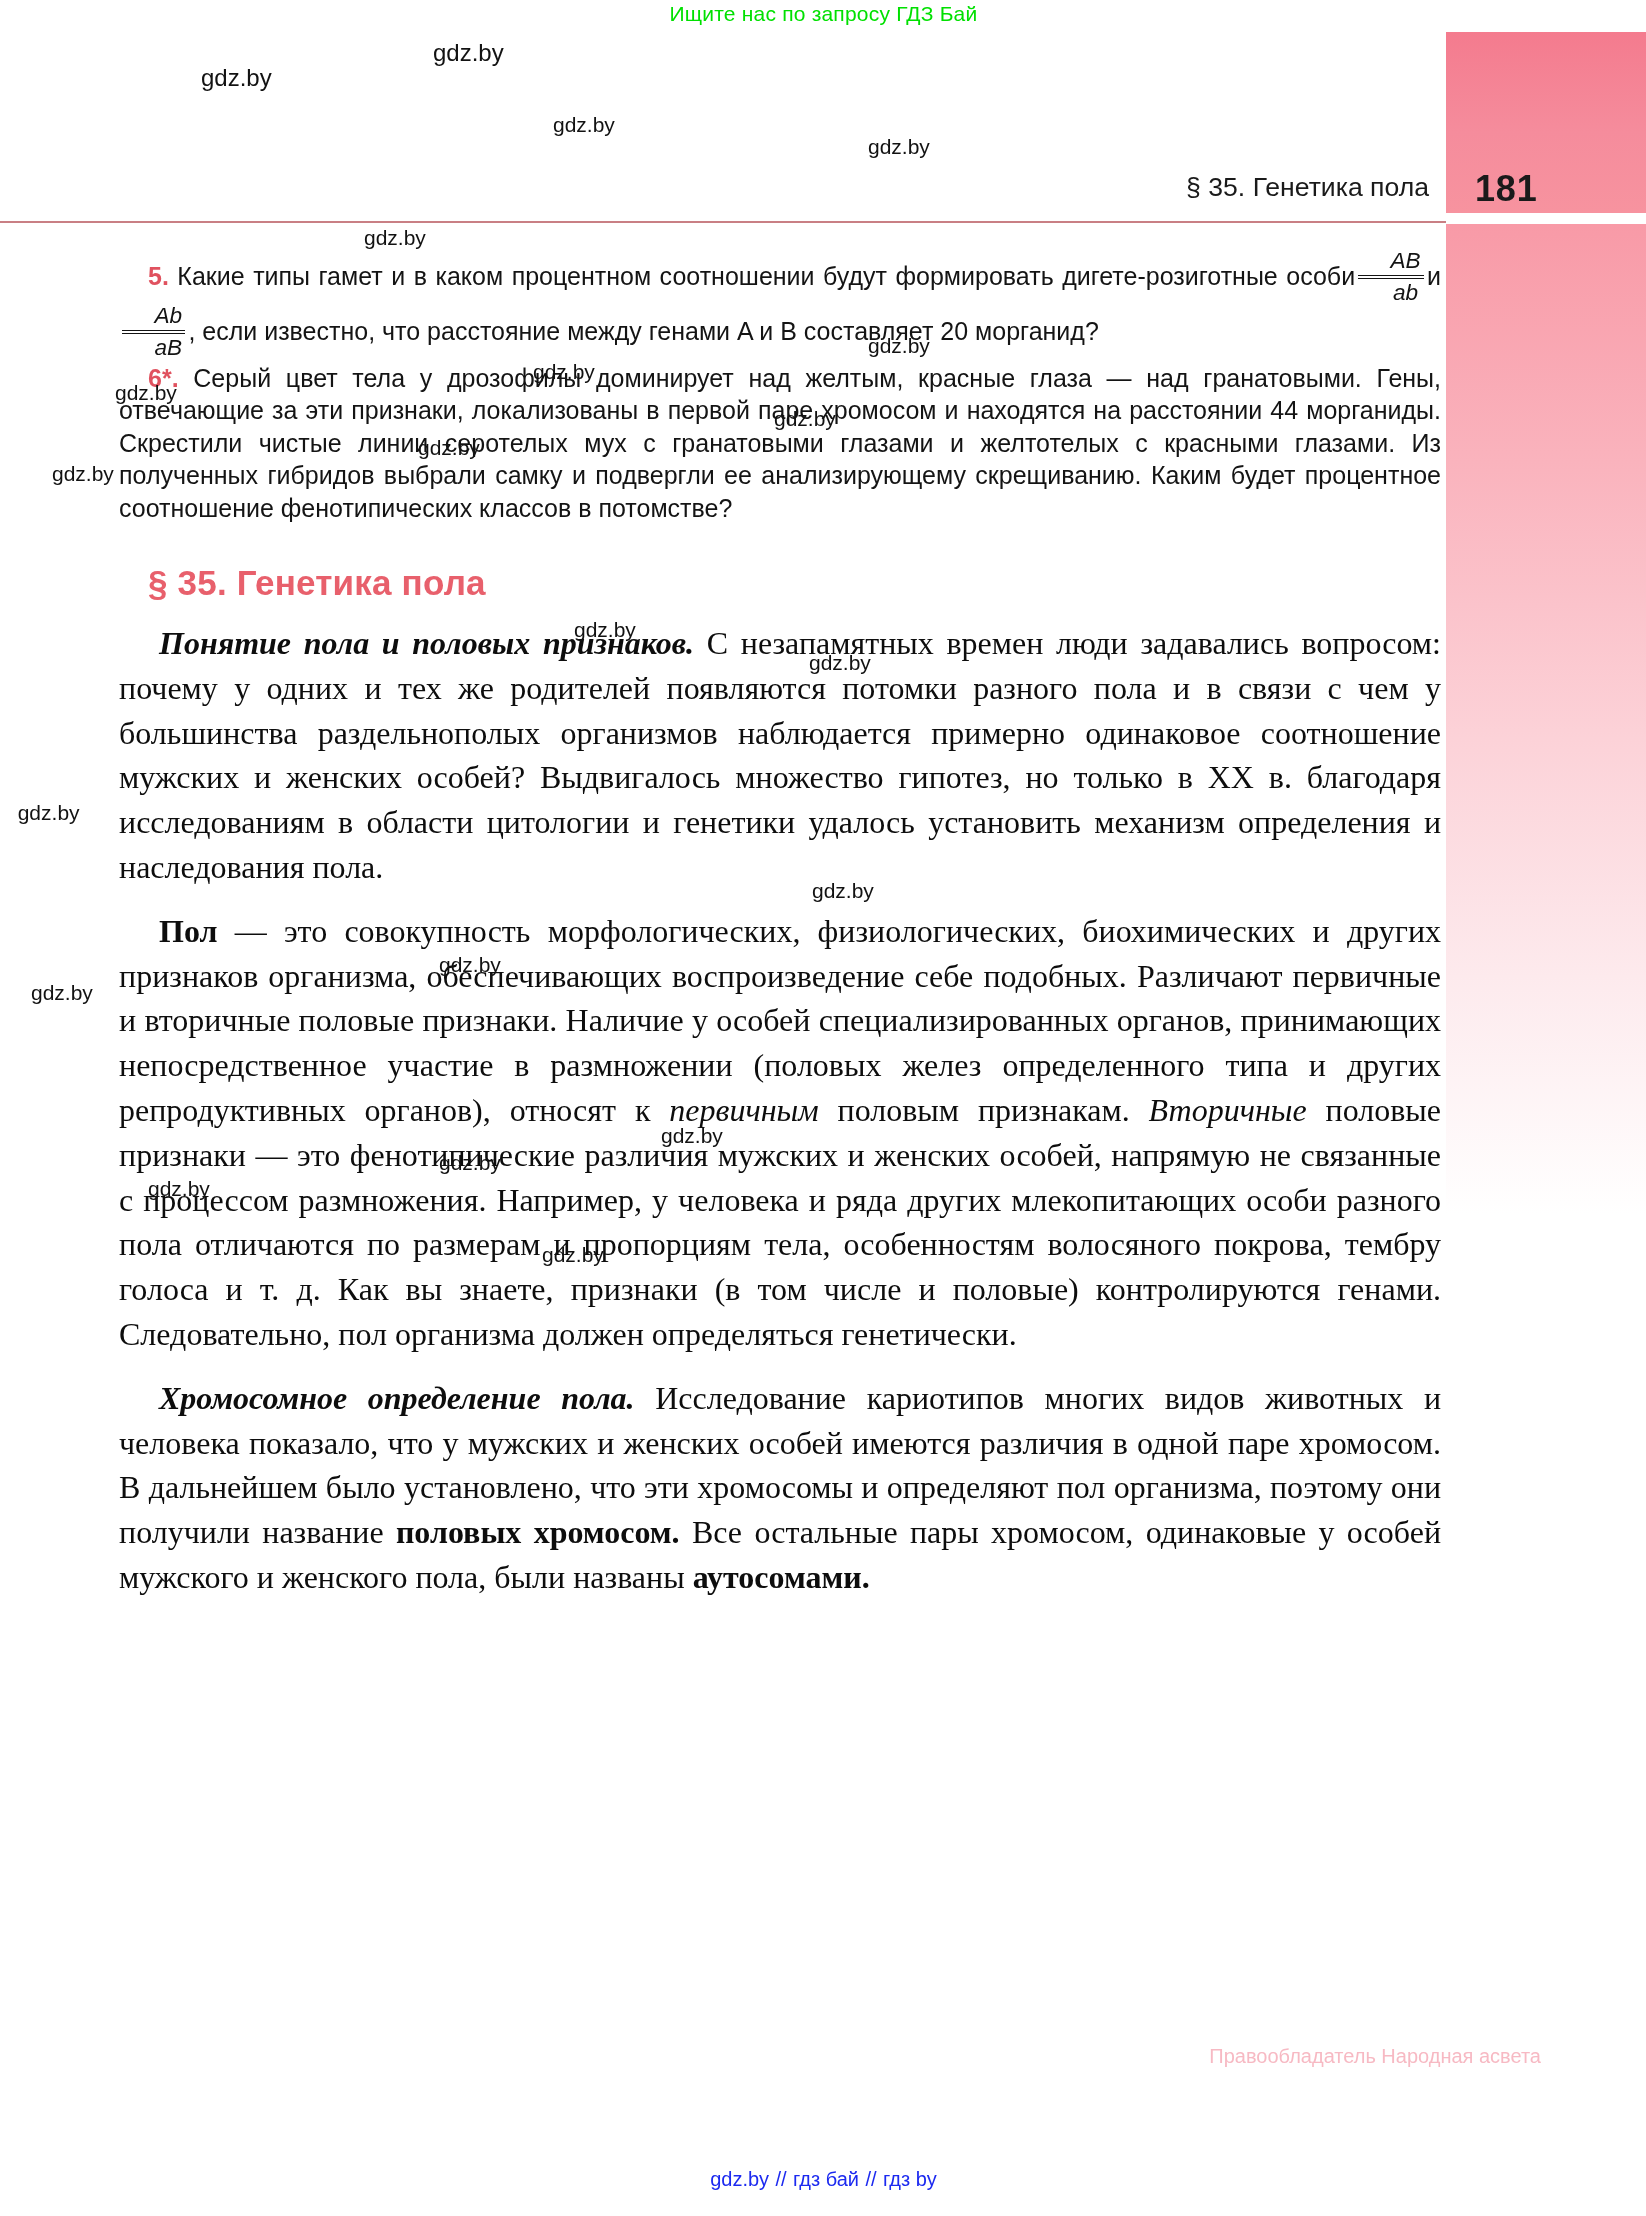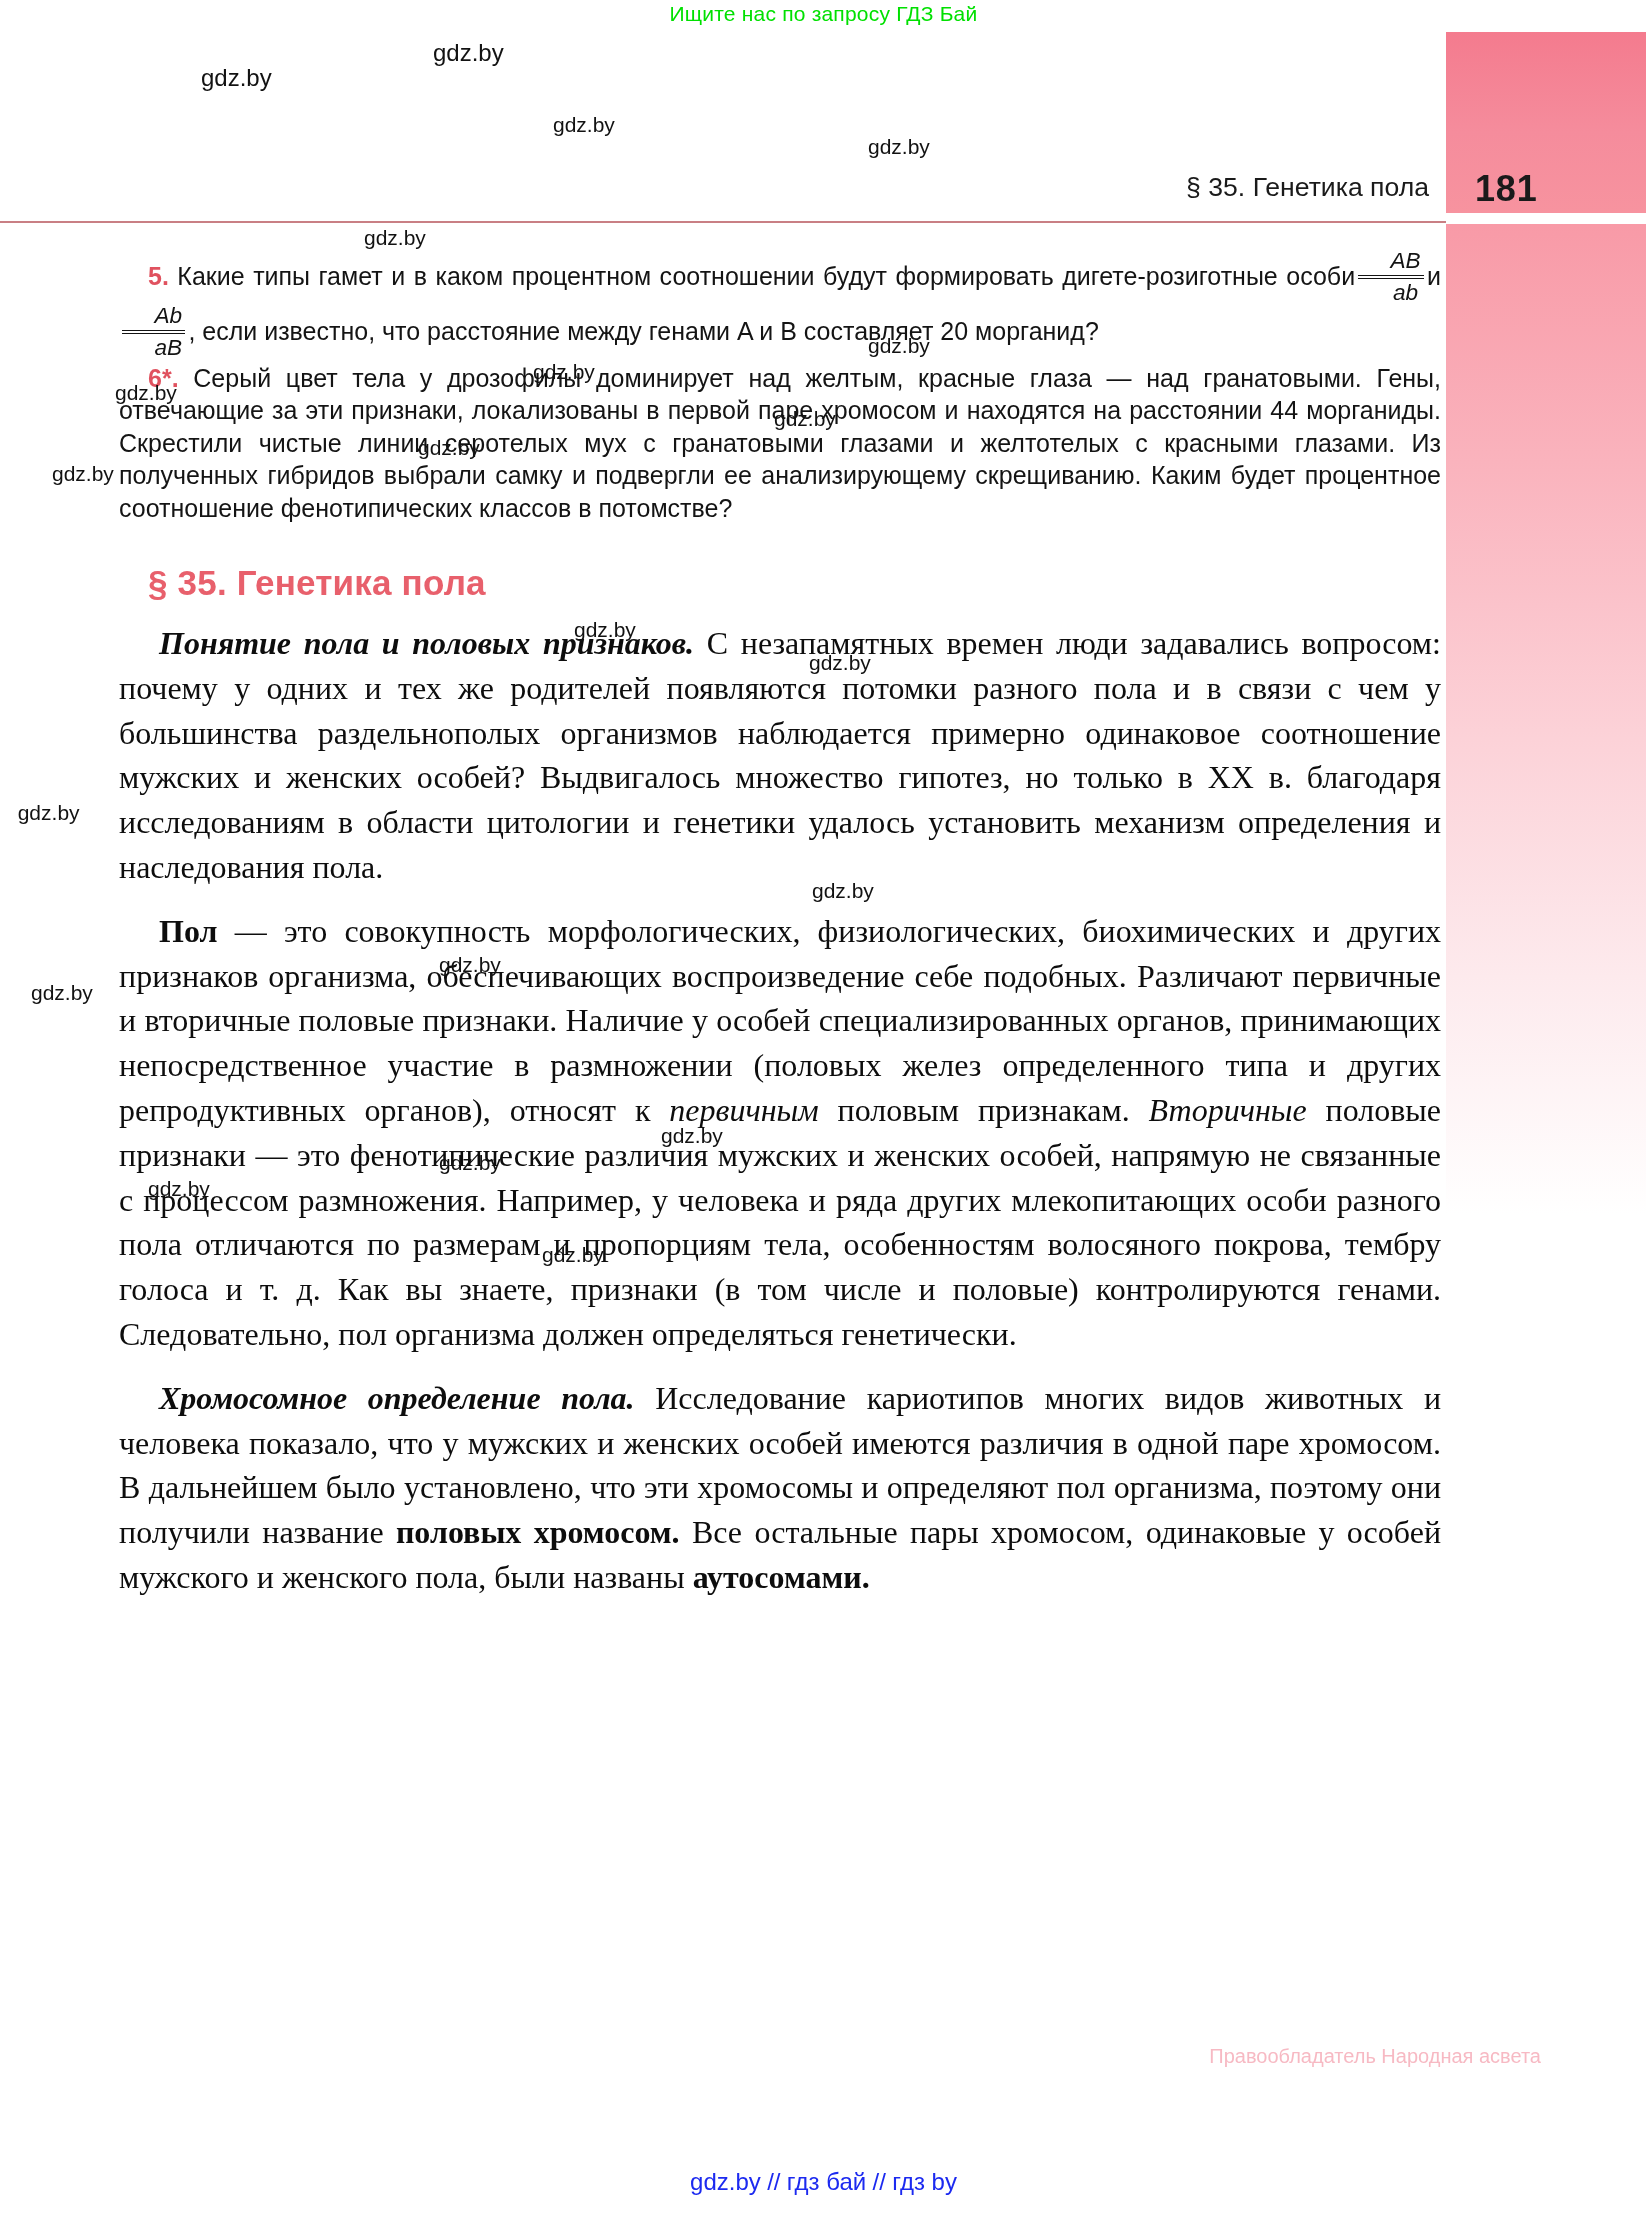--- a/index.html
+++ b/index.html
@@ -160,21 +160,21 @@
     white-space: nowrap;
     margin-left: 10px;
   }
   .footer-links {
     position: absolute;
     left: 0;
     top: 2168px;
     width: 1647px;
     text-align: center;
     font-family: "Liberation Sans", sans-serif;
-    font-size: 24px;
+    font-size: 20px;
     color: #1c2af0;
     white-space: nowrap;
   }
   .footer-links span { margin: 0 3.2px; }
 
   
   .wm {
     position: absolute;
     font-family: "Liberation Sans", sans-serif;
     color: #121212;

